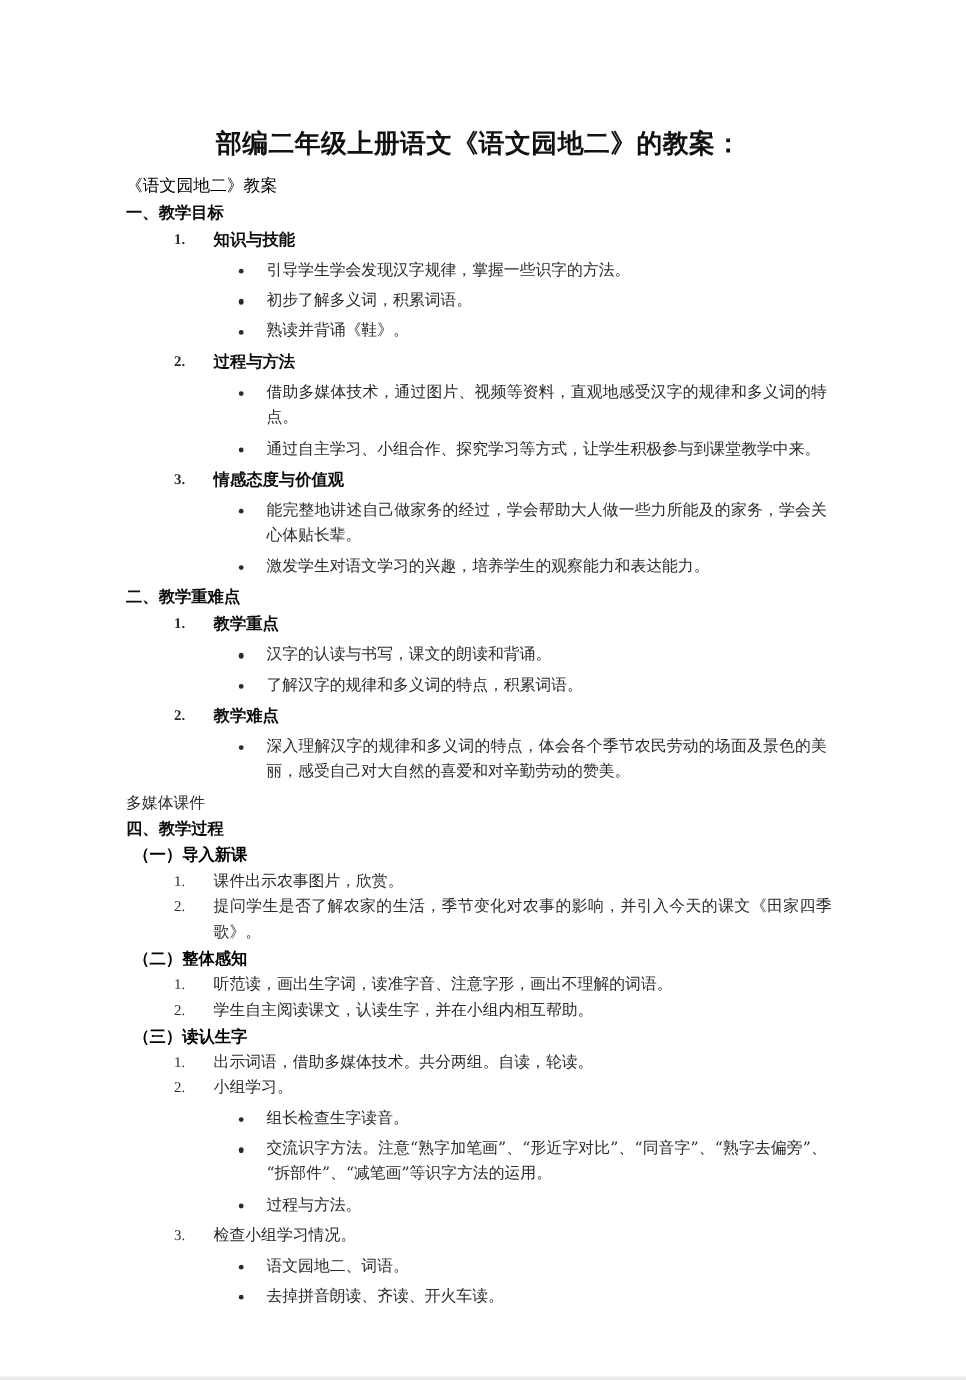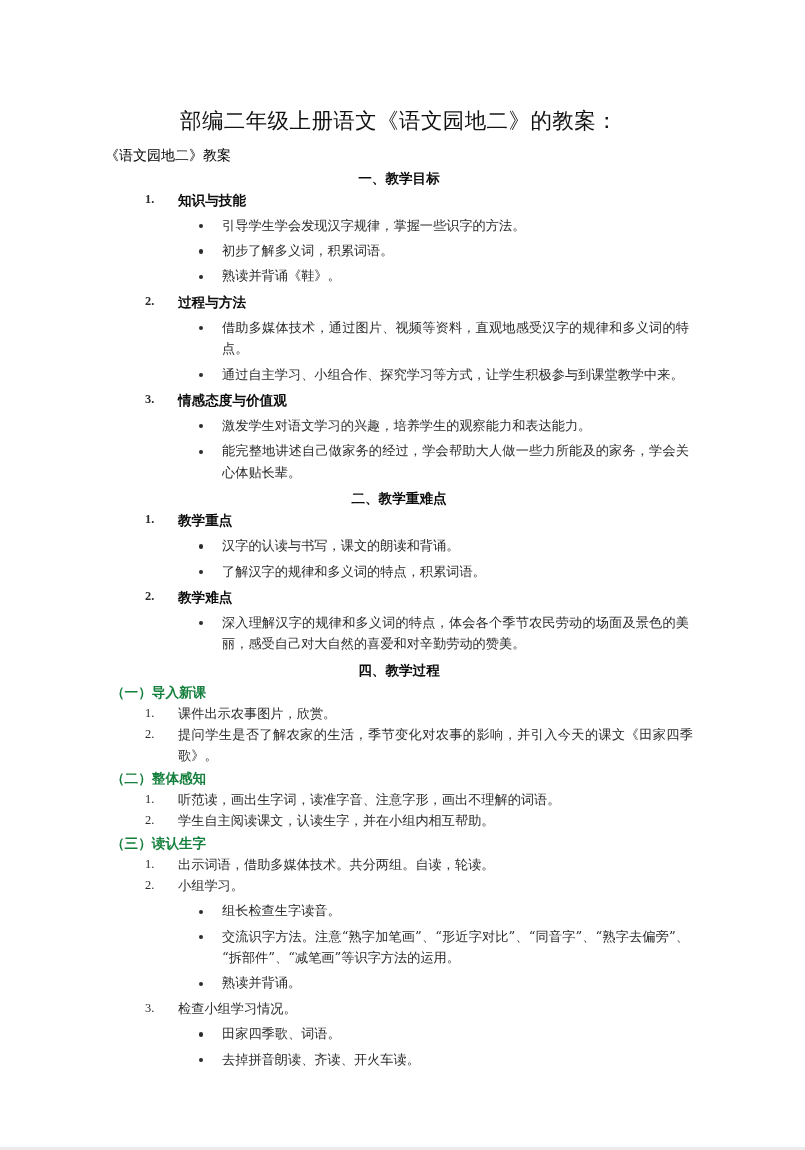--- a/index.html
+++ b/index.html
@@ -21,21 +21,21 @@
   }
   .page-inner {
     position: absolute;
     left: 105px;
     top: 0;
     width: 588px;
   }
   .doc-title {
     text-align: center;
     font-size: 21.5px;
-    font-weight: normal;
+    font-weight: bold;
     color: #111111;
     letter-spacing: 0.4px;
     line-height: 1.35;
     margin: 0;
     padding-top: 106px;
     padding-bottom: 9px;
   }
   .para {
     font-size: 14px;
     line-height: 1.62;
@@ -43,26 +43,25 @@
     margin: 0;
     text-align: justify;
     text-justify: inter-ideograph;
   }
   .h-section {
     font-size: 13.6px;
     font-weight: bold;
     color: #0d0d0d;
     line-height: 1.62;
     margin: 0;
-    text-align: center;
   }
   .h-sub {
     font-size: 13.6px;
     font-weight: bold;
-    color: #15803d;
+    color: #000000;
     line-height: 1.62;
     margin: 0;
     padding-left: 6px;
   }
   
   .num-item {
     position: relative;
     padding-left: 73px;
     font-size: 13.2px;
     line-height: 1.62;
@@ -162,26 +161,26 @@
       <span class="bullet"></span>
       <span>通过自主学习、小组合作、探究学习等方式，让学生积极参与到课堂教学中来。</span>
     </p>
 
     <p class="num-item bold-item">
       <span class="marker">3.</span>
       <span>情感态度与价值观</span>
     </p>
     <p class="bul-item">
       <span class="bullet"></span>
+      <span>能完整地讲述自己做家务的经过，学会帮助大人做一些力所能及的家务，学会关心体贴长辈。</span>
+    </p>
+    <p class="bul-item">
+      <span class="bullet"></span>
       <span>激发学生对语文学习的兴趣，培养学生的观察能力和表达能力。</span>
     </p>
-    <p class="bul-item">
-      <span class="bullet"></span>
-      <span>能完整地讲述自己做家务的经过，学会帮助大人做一些力所能及的家务，学会关心体贴长辈。</span>
-    </p>
 
     <p class="h-section">二、教学重难点</p>
 
     <p class="num-item bold-item">
       <span class="marker">1.</span>
       <span>教学重点</span>
     </p>
     <p class="bul-item">
       <span class="bullet"></span>
       <span>汉字的认读与书写，课文的朗读和背诵。</span>
@@ -193,20 +192,21 @@
 
     <p class="num-item bold-item">
       <span class="marker">2.</span>
       <span>教学难点</span>
     </p>
     <p class="bul-item">
       <span class="bullet"></span>
       <span>深入理解汉字的规律和多义词的特点，体会各个季节农民劳动的场面及景色的美丽，感受自己对大自然的喜爱和对辛勤劳动的赞美。</span>
     </p>
 
+    <p class="plain-body">多媒体课件</p>
 
     <p class="h-section">四、教学过程</p>
 
     <p class="h-sub">（一）导入新课</p>
     <p class="num-item">
       <span class="marker">1.</span>
       <span>课件出示农事图片，欣赏。</span>
     </p>
     <p class="num-item">
       <span class="marker">2.</span>
@@ -236,30 +236,30 @@
     <p class="bul-item">
       <span class="bullet"></span>
       <span>组长检查生字读音。</span>
     </p>
     <p class="bul-item">
       <span class="bullet"></span>
       <span>交流识字方法。注意“熟字加笔画”、“形近字对比”、“同音字”、“熟字去偏旁”、“拆部件”、“减笔画”等识字方法的运用。</span>
     </p>
     <p class="bul-item">
       <span class="bullet"></span>
-      <span>熟读并背诵。</span>
+      <span>过程与方法。</span>
     </p>
 
     <p class="num-item">
       <span class="marker">3.</span>
       <span>检查小组学习情况。</span>
     </p>
     <p class="bul-item">
       <span class="bullet"></span>
-      <span>田家四季歌、词语。</span>
+      <span>语文园地二、词语。</span>
     </p>
     <p class="bul-item">
       <span class="bullet"></span>
       <span>去掉拼音朗读、齐读、开火车读。</span>
     </p>
 
   </div>
   <div class="page-bottom-edge"></div>
 </div>
 

